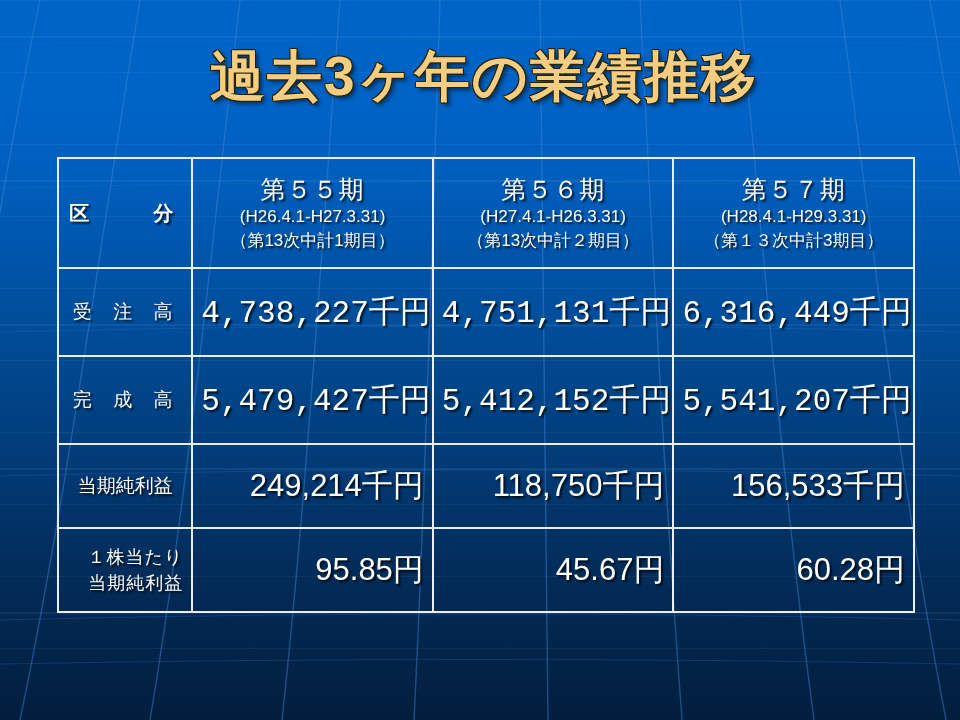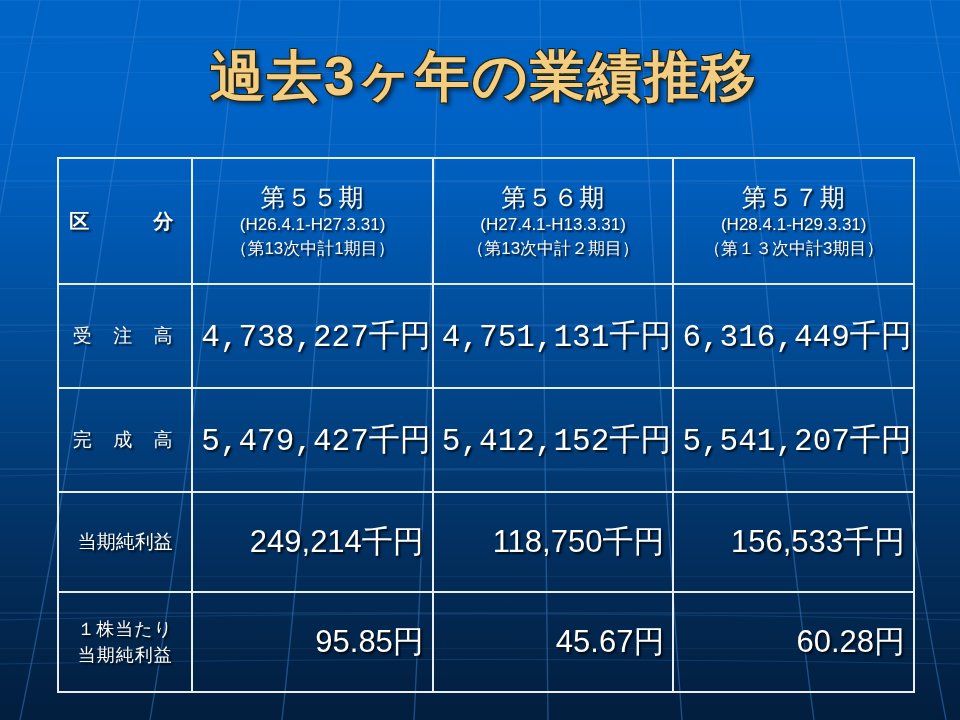--- a/index.html
+++ b/index.html
@@ -98,21 +98,21 @@
     top: 157px;
     width: 858px;
     height: 452px;
     border-collapse: collapse;
     table-layout: fixed;
     border: 2px solid #e9eef3;
   }
   #perf-table td {
     border: 2px solid #e9eef3;
     vertical-align: middle;
-    padding: 8px 8px;
+    padding: 0 8px;
     color: #ffffff;
     text-shadow: 2px 2px 2px rgba(0,0,0,.75);
     margin-left: 16px;
   }
   .col-label { width: 134px; }
   .col-period { width: 240px; }
 
   
   tr.header-row td { height: 108px; }
   .hdr-label {
@@ -146,20 +146,21 @@
   .row-label {
     text-align: center;
     font-size: 19px;
     letter-spacing: 5px;
   }
   .row-label.tight { letter-spacing: 0px; font-size: 19px; }
   .row-label.two-line {
     font-size: 18px;
     line-height: 26px;
     letter-spacing: 1px;
+    text-align: right;
   }
   .value {
     text-align: right;
     font-size: 31px;
     letter-spacing: 0px;
     padding-right: 8px;
     white-space: nowrap;
   }
   .value.big { font-size: 31px; }
 </style>
@@ -210,21 +211,21 @@
         <td class="hdr-label">区　　分</td>
 
         <td class="hdr-period">
           <div class="period-name">第５５期</div>
           <div class="period-range">(H26.4.1-H27.3.31)</div>
           <div class="period-plan">（第13次中計1期目）</div>
         </td>
 
         <td class="hdr-period">
           <div class="period-name">第５６期</div>
-          <div class="period-range">(H27.4.1-H13.3.31)</div>
+          <div class="period-range">(H27.4.1-H26.3.31)</div>
           <div class="period-plan">（第13次中計２期目）</div>
         </td>
 
         <td class="hdr-period">
           <div class="period-name">第５７期</div>
           <div class="period-range">(H28.4.1-H29.3.31)</div>
           <div class="period-plan">（第１３次中計3期目）</div>
         </td>
       </tr>
 

